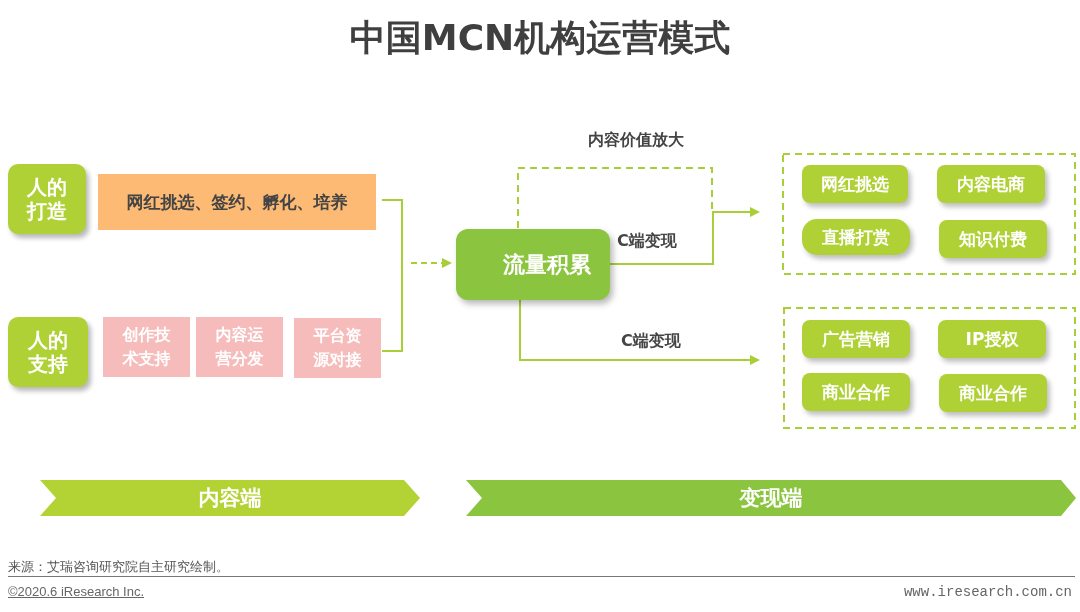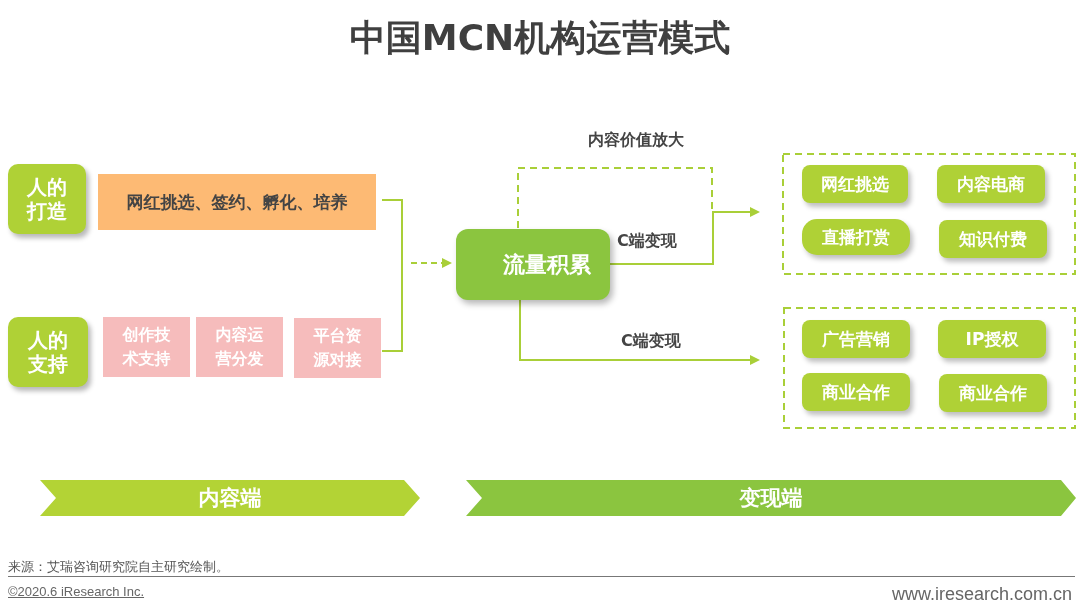--- a/index.html
+++ b/index.html
@@ -21,21 +21,21 @@
           border-radius:12px; display:flex; align-items:center; justify-content:center;
           box-shadow:3px 4px 6px rgba(0,0,0,0.28);padding-left:28px; }
   .pill { background:#afd136; color:#fff; font-weight:bold; font-size:17px;
           border-radius:8px; display:flex; align-items:center; justify-content:center;
           box-shadow:3px 4px 5px rgba(0,0,0,0.25); }
   .lbl { color:#444; font-weight:bold; font-size:16px; }
   .banner-text { color:#fff; font-weight:bold; font-size:21px; text-align:center; }
   .source { left:8px; top:558px; font-size:13px; color:#555; }
   .footer-line { left:8px; top:576px; width:1067px; height:0; border-top:1.5px solid #777; }
   .copyright { left:8px; top:584px; font-size:13px; color:#666; font-family:"Liberation Sans", sans-serif;text-decoration:underline; }
-  .website { right:8px; top:584px; font-size:18px; color:#666; font-family:Liberation Sans, sans-serif; }
+  .website { right:8px; top:584px; font-size:14px; color:#666; font-family:Liberation Mono, monospace; }
   svg.lines { position:absolute; left:0; top:0; }
 </style>
 </head>
 <body>
 
 <div class="abs title">中国MCN机构运营模式</div>
 
 <svg class="lines" width="1080" height="612">
   <defs>
     <marker id="arr" markerWidth="10" markerHeight="10" refX="8" refY="5" orient="auto" markerUnits="userSpaceOnUse">

